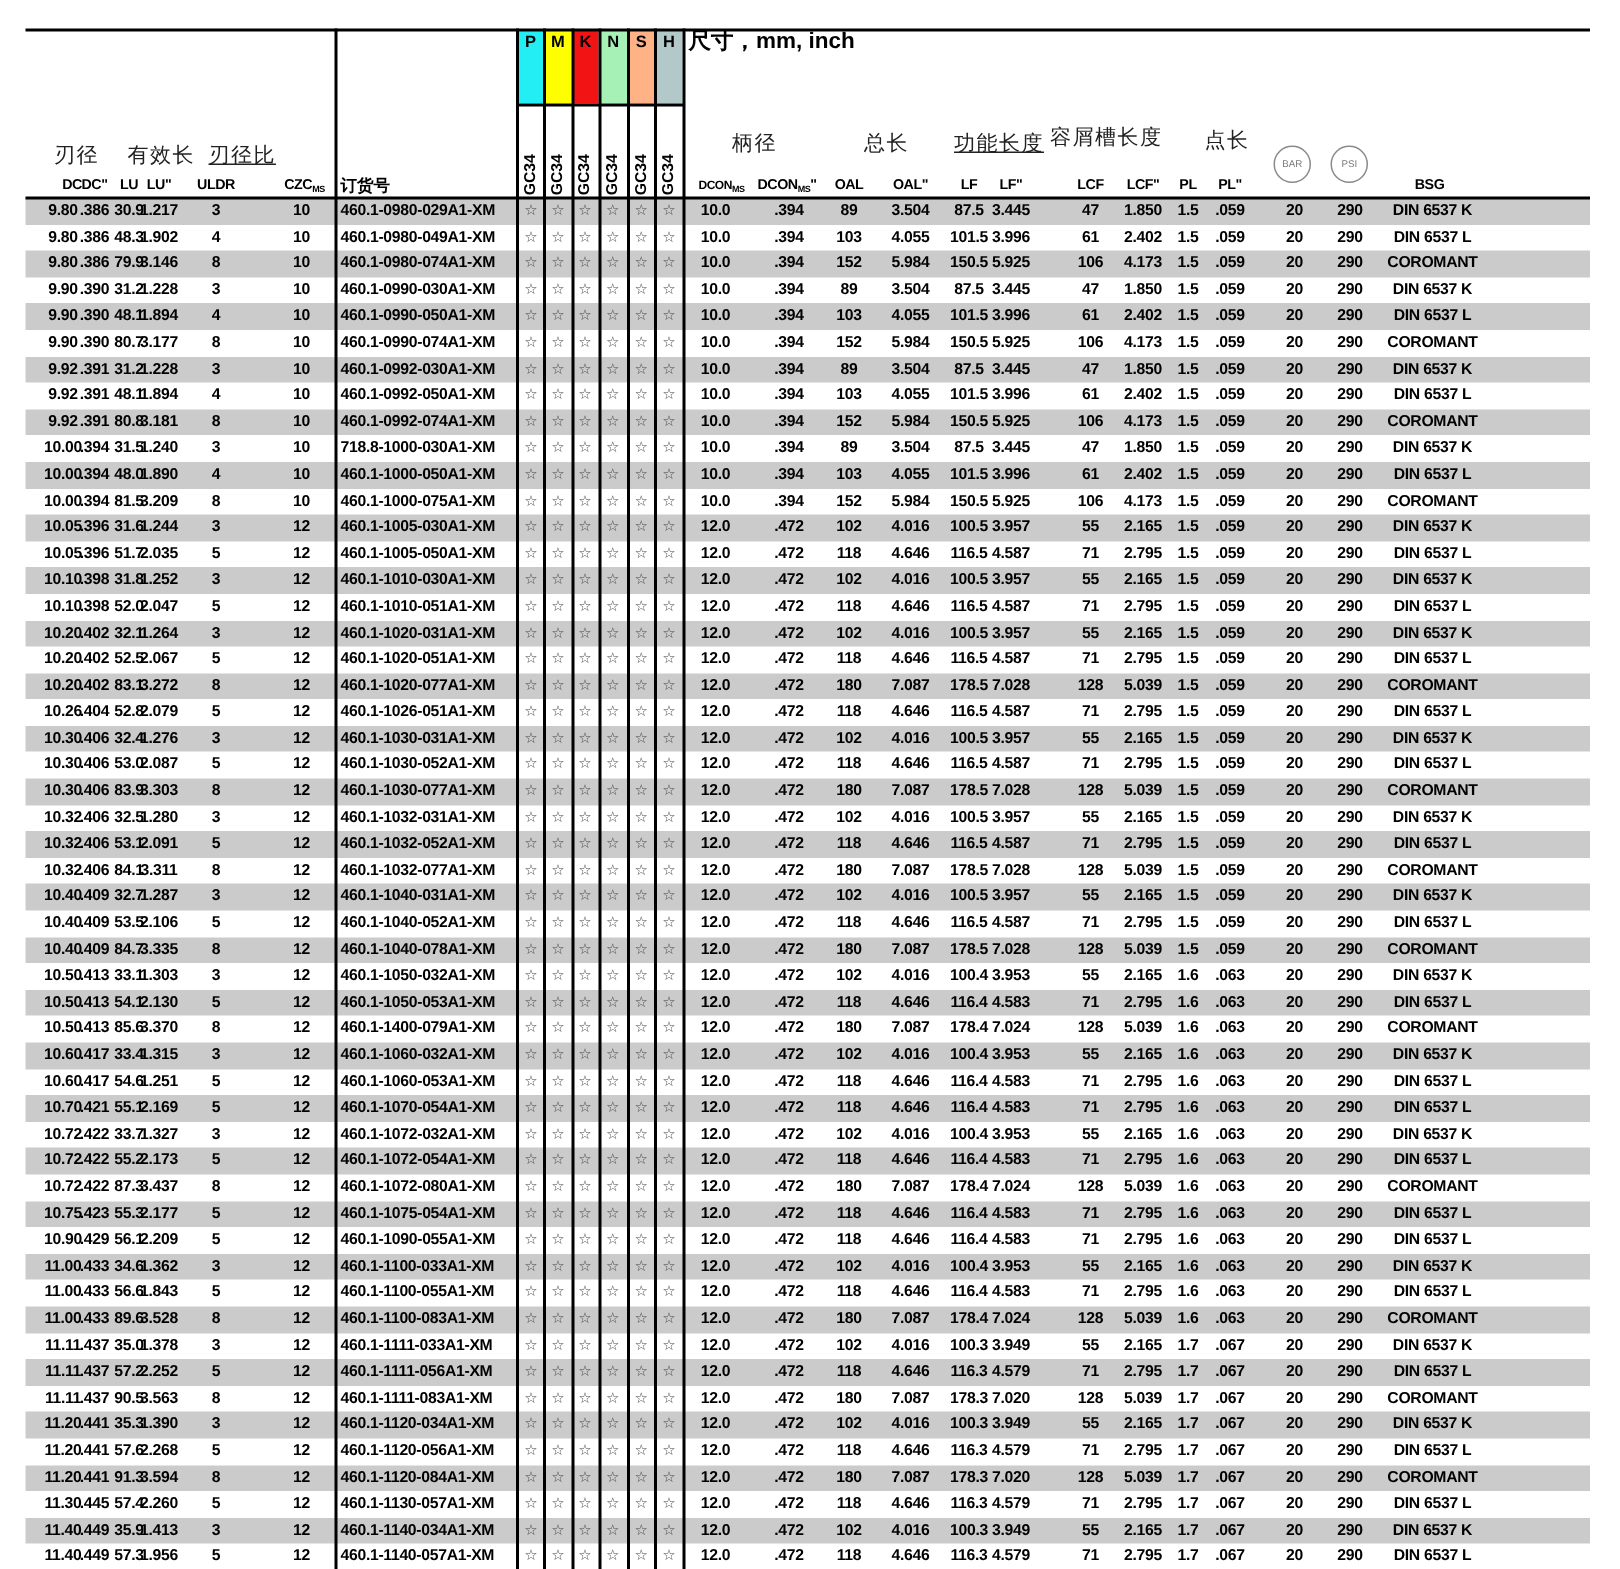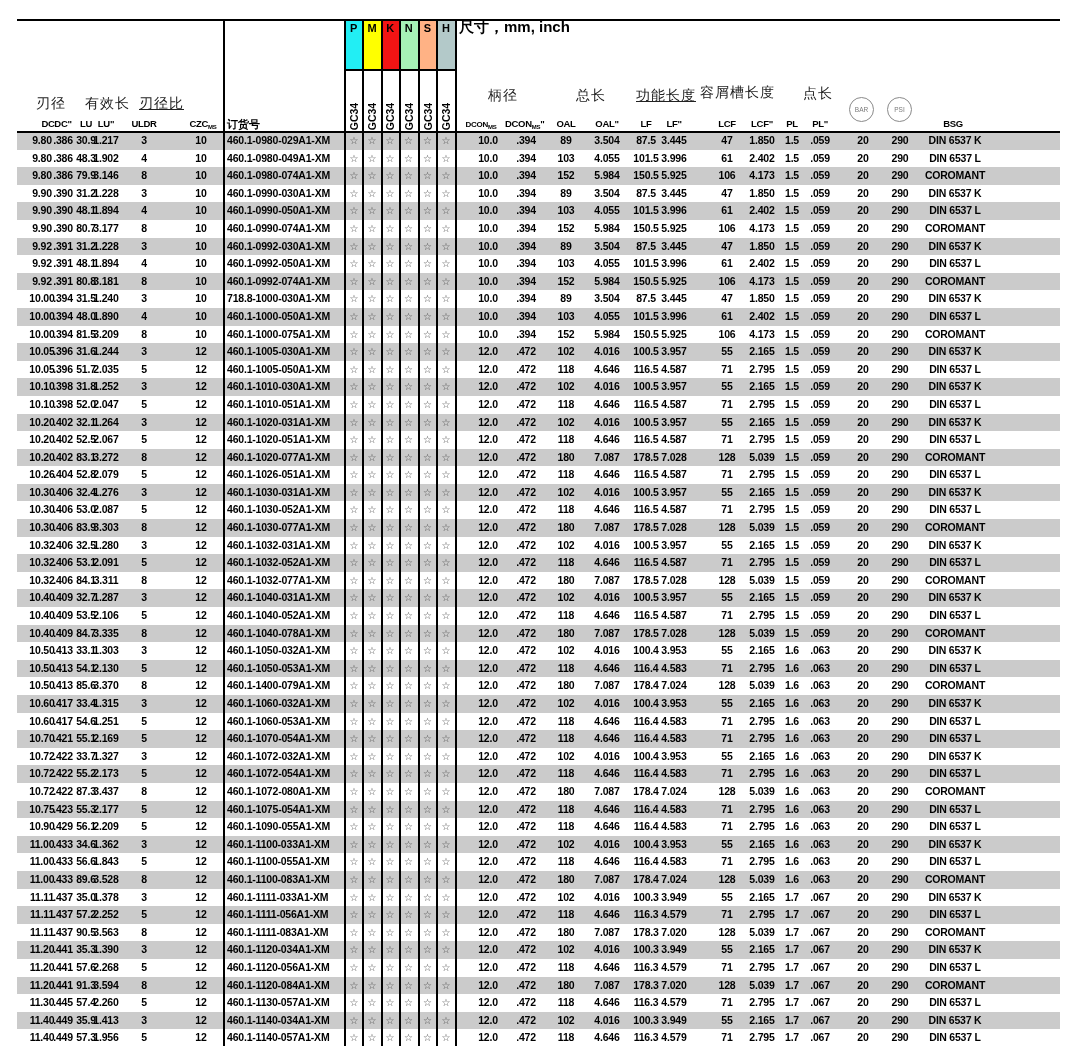--- a/index.html
+++ b/index.html
@@ -27,21 +27,21 @@
   .star{font-weight:normal;font-size:10px;color:#4a4a4a;font-family:"DejaVu Sans", sans-serif;letter-spacing:0;}
   .c-dc{left:14px;width:34px;margin-left:11px;}
   .c-dcin{left:51px;width:24px;}
   .c-lu{left:74px;width:24px;}
   .c-luin{left:93px;width:26px;}
   .c-uldr{left:131px;width:26px;}
   .c-czc{left:186px;width:30px;}
   .c-order{left:227px;width:114px;text-align:left;}
   .s1{left:346px;width:16px;} .s2{left:364px;width:16px;} .s3{left:382px;width:16px;}
   .s4{left:400.5px;width:16px;} .s5{left:419.5px;width:16px;} .s6{left:438px;width:16px;}
-  .c-dcon{left:472px;width:32px;}
+  .c-dcon{left:461px;width:32px;}
   .c-dconin{left:508px;width:36px;}
   .c-oal{left:552px;width:28px;}
   .c-oalin{left:592px;width:30px;}
   .c-lf{left:630px;width:32px;}
   .c-lfin{left:659px;width:30px;}
   .c-lcf{left:714px;width:26px;}
   .c-lcfin{left:747px;width:30px;}
   .c-pl{left:782px;width:20px;}
   .c-plin{left:808px;width:24px;}
   .c-bar{left:851px;width:24px;}

